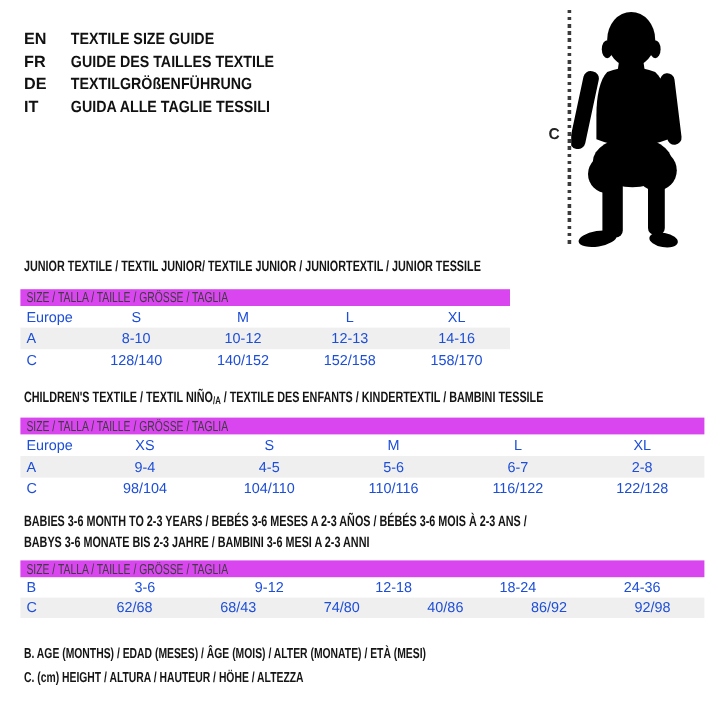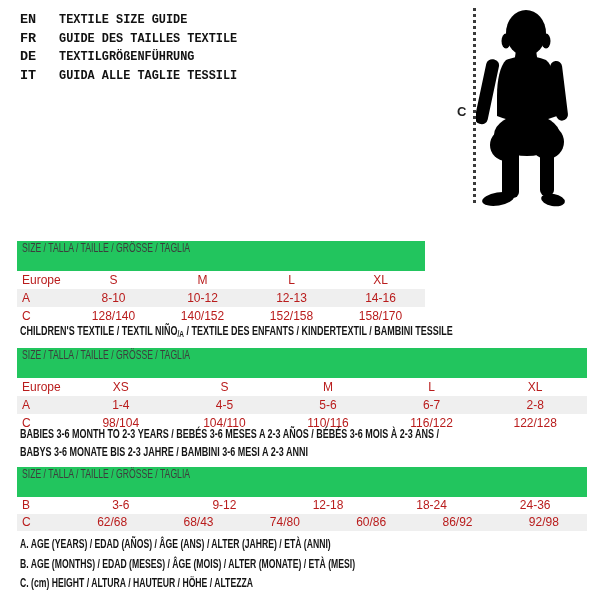--- a/index.html
+++ b/index.html
@@ -6,21 +6,21 @@
   html,body { background:#ffffff; }
   .canvas {
     position:relative; width:600px; height:600px; background:#ffffff;
     font-family:"Liberation Sans","DejaVu Sans",sans-serif;
     color:#1a1a1a; overflow:hidden;
   }
   
   .sx { display:inline-block; white-space:nowrap; transform-origin:0 50%; }
 
   
-  .langs { position:absolute; left:20px; top:11px;font-family:Liberation Mono, monospace; }
+  .langs { position:absolute; left:20px; top:24px; }
   .lang-row { display:flex; height:18.5px; line-height:18.5px;
               font-weight:bold; font-size:13.5px; color:#111; }
   .lang-code { width:39px; }
   .lang-label .sx { transform:scaleX(0.88); }
 
   
   .figure { position:absolute; left:450px; top:0; width:150px; height:215px; }
   .dashline { position:absolute; left:23px; top:8px; width:2.5px; height:197px;
     background:repeating-linear-gradient(to bottom,#3a3a3a 0 3px,transparent 3px 6px); }
   .c-label { position:absolute; left:7px; top:104px; font-size:13px; font-weight:bold; color:#222; }
@@ -30,24 +30,24 @@
   .ttl { position:absolute; left:20px; font-weight:bold; font-size:12.5px;
          line-height:13.5px; white-space:nowrap; color:#141414; }
   .ttl .sx { transform:scaleX(0.72); }
   .subscript { font-size:9px; vertical-align:-2px; }
 
   
   .tbl { position:absolute; left:17px; }
   .t-junior  { top:241px; width:408px; }
   .t-children{ top:348px; width:570px; }
   .t-babies  { top:467px; width:570px; }
-  .bar { height:30px; line-height:15px; background:#22c55e; color:#3d3d3d;
+  .bar { height:14px; line-height:15px; background:#d946ef; color:#3d3d3d;
          font-size:12px; padding-left:5px; overflow:hidden; }
   .bar .sx { transform:scaleX(0.72); }
-  .trow { display:flex; height:18px; line-height:18px; font-size:12px; color:#b91c1c;align-items:center; }
+  .trow { display:flex; height:18px; line-height:18px; font-size:12px; color:#1d4ed8;align-items:center; }
   .t-babies .trow { height:17px; line-height:17px; }
   .trow.stripe { background:#efefef; }
   .lab { width:52px; padding-left:5px; }
   .cell { flex:1; text-align:center; }
 
   
   .fnotes { position:absolute; left:20px; top:535px; }
   .fnote { height:19.5px; line-height:19.5px; font-weight:bold; font-size:12px;
            white-space:nowrap; color:#141414; }
   .fnote .sx { transform:scaleX(0.72); }
@@ -92,20 +92,23 @@
         <circle cx="30" cy="137" r="16"></circle>
         <circle cx="71" cy="134" r="17"></circle>
         <rect x="26" y="138" width="17" height="52" rx="6"></rect>
         <rect x="64" y="138" width="14" height="50" rx="6"></rect>
         <ellipse cx="22" cy="191" rx="16" ry="6.5" transform="rotate(-9 22 191)"></ellipse>
         <ellipse cx="77" cy="192" rx="12" ry="6" transform="rotate(10 77 192)"></ellipse>
       </g>
     </svg>
   </div>
 
+  <div class="ttl" style="top:216px">
+    <span class="sx">JUNIOR TEXTILE / TEXTIL JUNIOR/ TEXTILE JUNIOR / JUNIORTEXTIL / JUNIOR TESSILE</span>
+  </div>
   <div class="tbl t-junior">
     <div class="bar">
       <span class="sx">SIZE / TALLA / TAILLE / GRÖSSE / TAGLIA</span>
     </div>
     <div class="trow">
       <span class="lab">Europe</span>
       <span class="cell">S</span>
       <span class="cell">M</span>
       <span class="cell">L</span>
       <span class="cell">XL</span>
@@ -136,21 +139,21 @@
     <div class="trow">
       <span class="lab">Europe</span>
       <span class="cell">XS</span>
       <span class="cell">S</span>
       <span class="cell">M</span>
       <span class="cell">L</span>
       <span class="cell">XL</span>
     </div>
     <div class="trow stripe">
       <span class="lab">A</span>
-      <span class="cell">1-4</span>
+      <span class="cell">9-4</span>
       <span class="cell">4-5</span>
       <span class="cell">5-6</span>
       <span class="cell">6-7</span>
       <span class="cell">2-8</span>
     </div>
     <div class="trow">
       <span class="lab">C</span>
       <span class="cell">98/104</span>
       <span class="cell">104/110</span>
       <span class="cell">110/116</span>
@@ -175,31 +178,28 @@
       <span class="cell">9-12</span>
       <span class="cell">12-18</span>
       <span class="cell">18-24</span>
       <span class="cell">24-36</span>
     </div>
     <div class="trow stripe">
       <span class="lab">C</span>
       <span class="cell">62/68</span>
       <span class="cell">68/43</span>
       <span class="cell">74/80</span>
-      <span class="cell">60/86</span>
+      <span class="cell">40/86</span>
       <span class="cell">86/92</span>
       <span class="cell">92/98</span>
     </div>
   </div>
 
   <div class="fnotes">
     <div class="fnote">
-      <span class="sx">A. AGE (YEARS) / EDAD (AÑOS) / ÂGE (ANS) / ALTER (JAHRE) / ETÀ (ANNI)</span>
-    </div>
-    <div class="fnote">
       <span class="sx">B. AGE (MONTHS) / EDAD (MESES) / ÂGE (MOIS) / ALTER (MONATE) / ETÀ (MESI)</span>
     </div>
     <div class="fnote">
       <span class="sx">C. (cm) HEIGHT / ALTURA / HAUTEUR / HÖHE / ALTEZZA</span>
     </div>
   </div>
 
 </div>
 
 </body></html>

